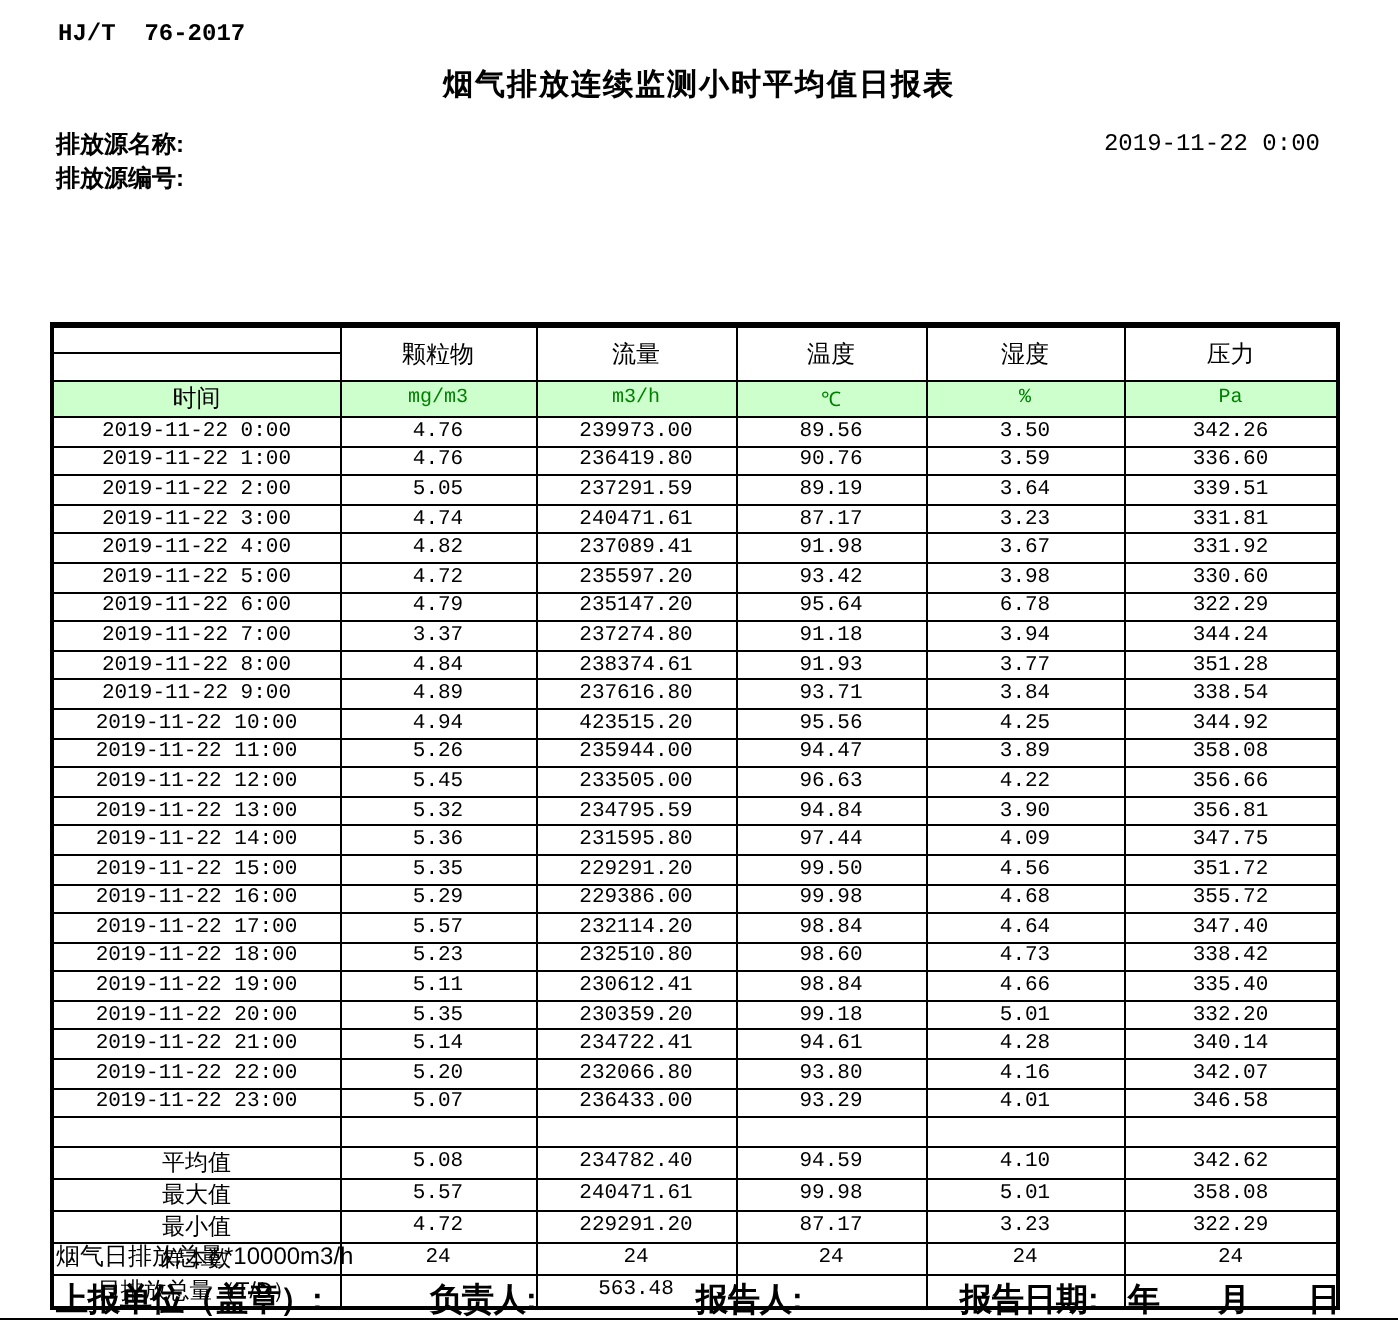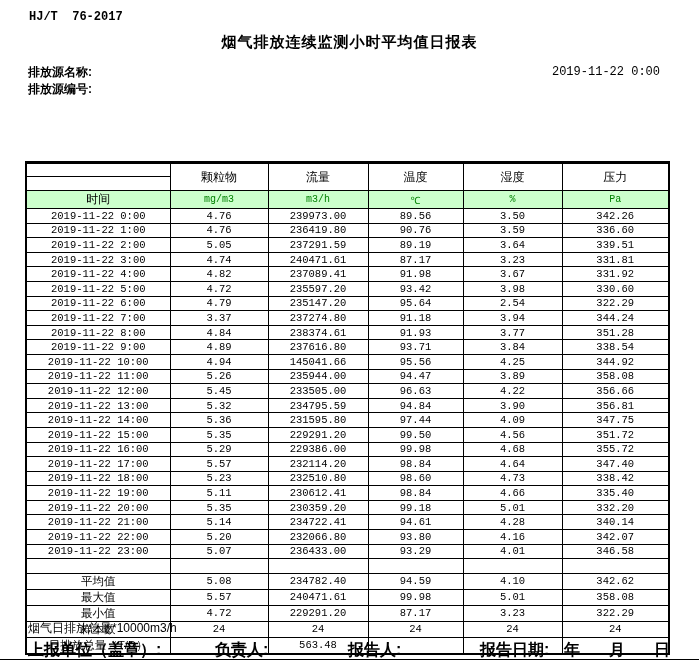--- a/index.html
+++ b/index.html
@@ -145,21 +145,21 @@
           <td class="num-cell">235597.20</td>
           <td class="num-cell">93.42</td>
           <td class="num-cell">3.98</td>
           <td class="num-cell">330.60</td>
         </tr>
         <tr>
           <td class="time-cell">2019-11-22 6:00</td>
           <td class="num-cell">4.79</td>
           <td class="num-cell">235147.20</td>
           <td class="num-cell">95.64</td>
-          <td class="num-cell">2.54</td>
+          <td class="num-cell">6.78</td>
           <td class="num-cell">322.29</td>
         </tr>
         <tr>
           <td class="time-cell">2019-11-22 7:00</td>
           <td class="num-cell">3.37</td>
           <td class="num-cell">237274.80</td>
           <td class="num-cell">91.18</td>
           <td class="num-cell">3.94</td>
           <td class="num-cell">344.24</td>
         </tr>
@@ -175,21 +175,21 @@
           <td class="time-cell">2019-11-22 9:00</td>
           <td class="num-cell">4.89</td>
           <td class="num-cell">237616.80</td>
           <td class="num-cell">93.71</td>
           <td class="num-cell">3.84</td>
           <td class="num-cell">338.54</td>
         </tr>
         <tr>
           <td class="time-cell">2019-11-22 10:00</td>
           <td class="num-cell">4.94</td>
-          <td class="num-cell">145041.66</td>
+          <td class="num-cell">423515.20</td>
           <td class="num-cell">95.56</td>
           <td class="num-cell">4.25</td>
           <td class="num-cell">344.92</td>
         </tr>
         <tr>
           <td class="time-cell">2019-11-22 11:00</td>
           <td class="num-cell">5.26</td>
           <td class="num-cell">235944.00</td>
           <td class="num-cell">94.47</td>
           <td class="num-cell">3.89</td>

